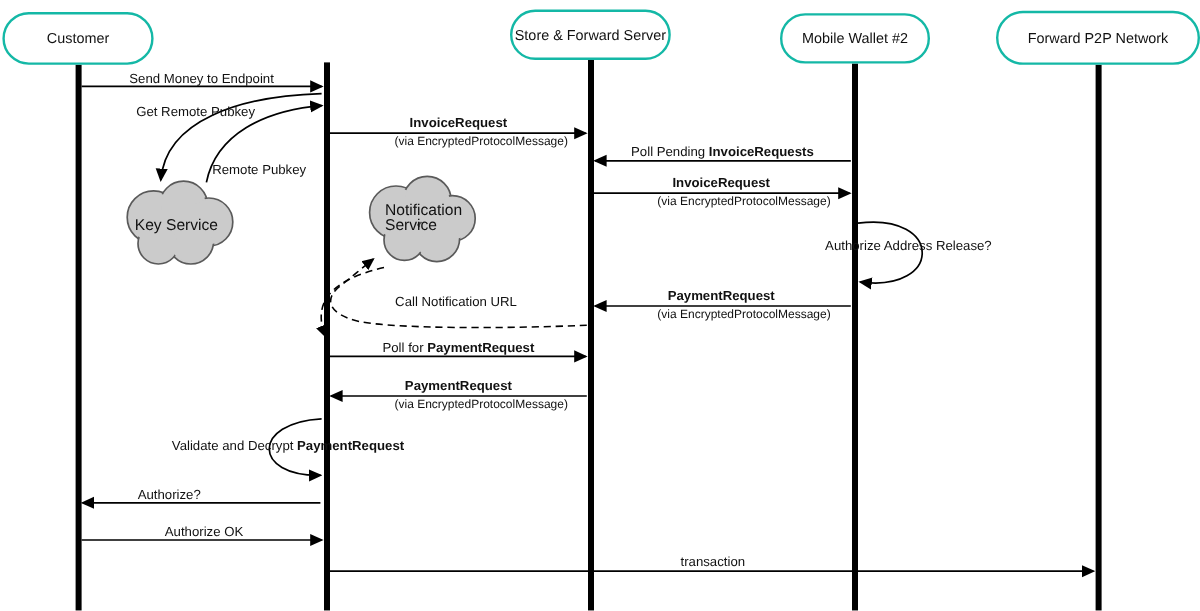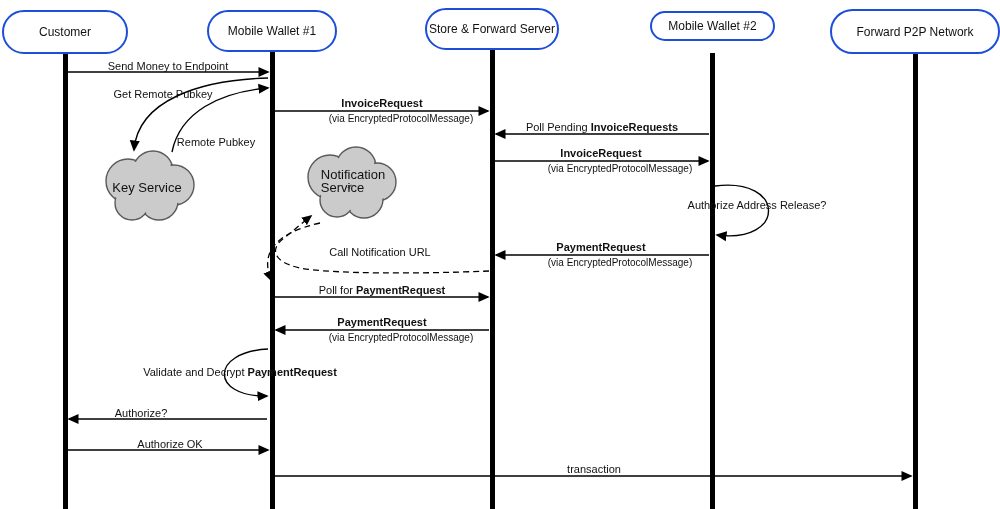--- a/index.html
+++ b/index.html
@@ -2,41 +2,40 @@
 <html><head>
 <meta charset="utf-8">
 <style>
   * { box-sizing: border-box; }
   html, body { margin: 0; padding: 0; background: #ffffff; }
   body { font-family: "Liberation Sans", sans-serif; color: #111; }
   .canvas { position: relative; width: 1000px; height: 509px; background: #fff; overflow: hidden; }
 
   .actor {
     position: absolute; display: flex; align-items: center; justify-content: center;
-    border: 2px solid #1d4ed8; border-radius: 24px; background: #fff;
+    border: 2px solid #14b8a6; border-radius: 24px; background: #fff;
     font-size: 12px; text-align: center; z-index: 3;
   }
   .lifeline { position: absolute; width: 5px; background: #000; z-index: 1; }
   svg.overlay { position: absolute; left: 0; top: 0; z-index: 2; }
 
   .lbl { position: absolute; transform: translateX(-50%); white-space: nowrap; font-size: 11px; z-index: 4; line-height: 13px; }
   .lbl.bold { font-weight: bold; }
   .lbl.sub { font-size: 10px; line-height: 12px; margin-left: 19px; }
   .lbl b { font-weight: bold; }
   .cloud-lbl { position: absolute; transform: translateX(-50%); text-align: left; font-size: 13px; line-height: 13px; white-space: pre-line; z-index: 4; }
 </style>
 </head>
 <body>
 
 <div class="canvas">
 
   <div class="actor" style="left:2px;top:10px;width:126px;height:44px">Customer</div>
-  <div class="actor" style="left:207px;top:10px;width:130px;height:42px">Mobile Wallet #1</div>
   <div class="actor" style="left:425px;top:8px;width:134px;height:42px">Store &amp; Forward Server</div>
-  <div class="actor" style="left:650px;top:11px;width:125px;height:30px">Mobile Wallet #2</div>
+  <div class="actor" style="left:650px;top:11px;width:125px;height:42px">Mobile Wallet #2</div>
   <div class="actor" style="left:830px;top:9px;width:170px;height:45px;border-radius:28px">Forward P2P Network</div>
 
   <div class="lifeline" style="left:62.5px;top:54px;height:455px"></div>
   <div class="lifeline" style="left:269.5px;top:52px;height:457px"></div>
   <div class="lifeline" style="left:489.5px;top:50px;height:459px"></div>
   <div class="lifeline" style="left:709.5px;top:53px;height:456px"></div>
   <div class="lifeline" style="left:912.5px;top:54px;height:455px"></div>
 
   <svg class="overlay" width="1000" height="509" viewBox="0 0 1000 509">
     <defs>

